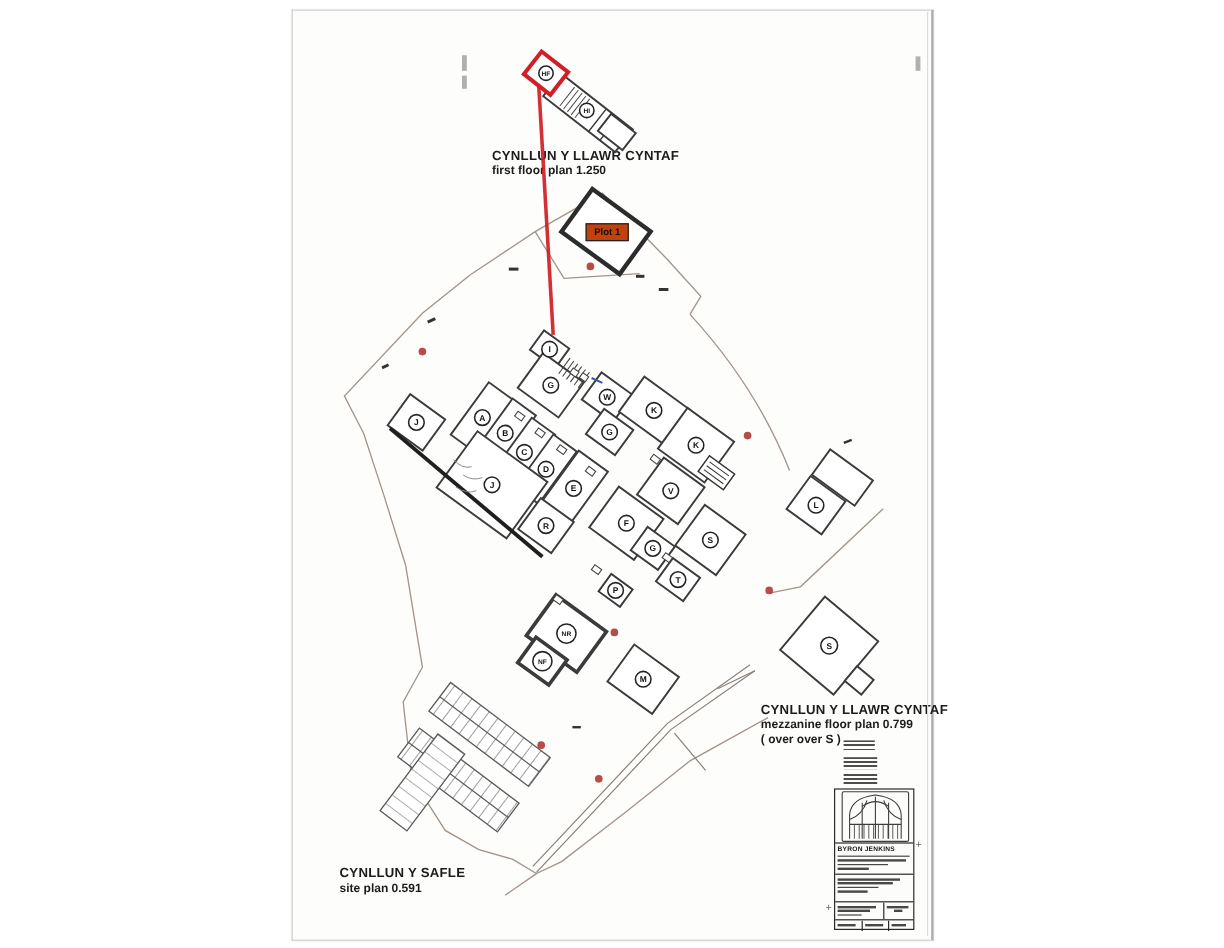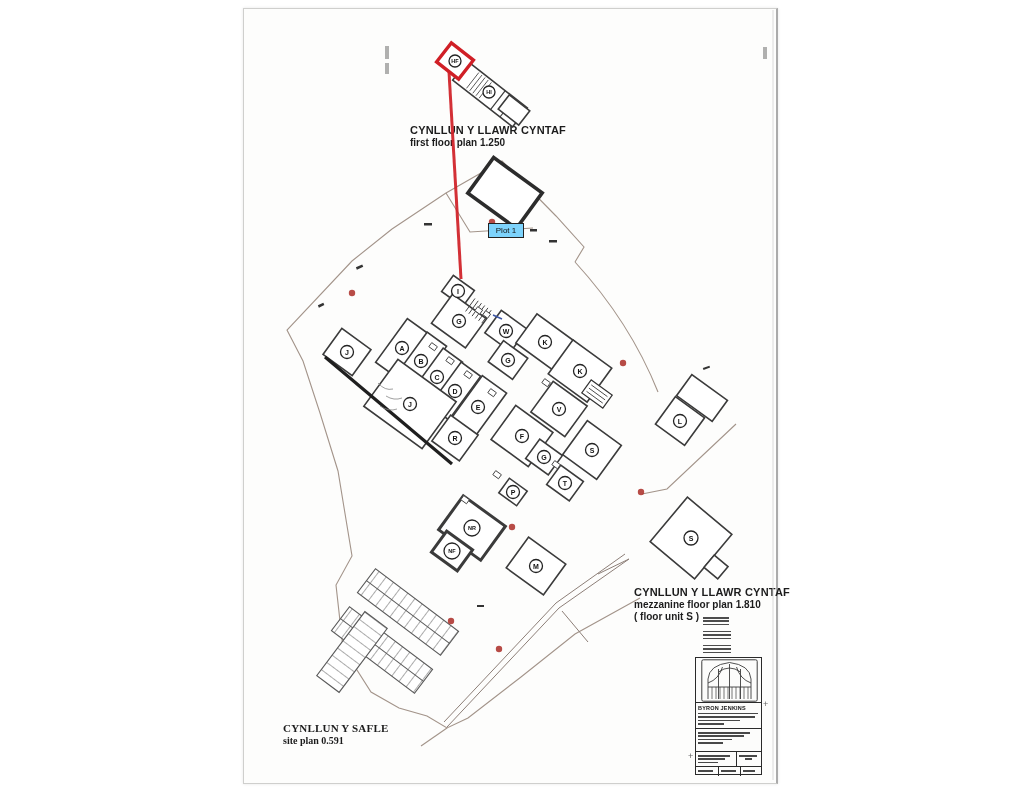--- a/index.html
+++ b/index.html
@@ -6,22 +6,22 @@
   body{font-family:"Liberation Sans",sans-serif;background:#ffffff;}
   .canvas{position:relative;width:1020px;height:790px;background:#ffffff;overflow:hidden;}
   .sheet{position:absolute;left:243px;top:8px;width:532px;height:774px;
          background:#fdfdfc;border:1px solid #cfcfcd;border-right:2px solid #ababab;
          box-shadow:0 0 3px rgba(0,0,0,.10);}
   .plansvg{position:absolute;left:0;top:0;z-index:2;}
   .heading{position:absolute;z-index:1;color:#1c1c1c;}
   .h-title{font-weight:bold;font-size:11px;line-height:13px;letter-spacing:.2px;white-space:nowrap;}
   .h-sub{font-weight:bold;font-size:10px;line-height:12px;white-space:nowrap;}
   .plot-label{position:absolute;left:488px;top:186px;width:34px;height:13px;z-index:3;
-        border:1.5px solid #222;background:#7dd3fc;font-weight:normal;font-size:8px;
-        display:flex;align-items:center;justify-content:center;color:#111;margin-top:37px;}
+        border:1.5px solid #222;background:#c2410c;font-weight:bold;font-size:8px;
+        display:flex;align-items:center;justify-content:center;color:#111;}
   .smudgeblock{position:absolute;z-index:1;opacity:.85;
         background:repeating-linear-gradient(180deg,#2e2e2e 0 1.5px,transparent 1.5px 3.4px);}
   .tblock{position:absolute;left:695px;top:657px;width:67px;height:118px;z-index:3;
         border:1.2px solid #2a2a2a;background:#fcfcfb;box-sizing:border-box;}
   .tb-sec{position:absolute;left:0;right:0;border-top:1px solid #2a2a2a;box-sizing:border-box;overflow:hidden;}
   .tb-firm-name{font-weight:bold;font-size:5.5px;line-height:6px;color:#161616;margin:2px 2px 1px 2px;letter-spacing:.2px;white-space:nowrap;}
   .smudge{height:1.6px;background:#2f2f2f;margin:1.8px 2px;opacity:.88;}
   .tb-cell{position:absolute;top:0;bottom:0;border-left:1px solid #2a2a2a;box-sizing:border-box;}
   .plusmark{position:absolute;z-index:1;font-size:9px;color:#666;line-height:9px;}
   .edgemark{position:absolute;background:#8f8f8f;opacity:.7;z-index:1;}
@@ -33,25 +33,25 @@
 
   <div class="sheet"></div>
 
   <div class="heading" style="left:410px;top:124px;">
     <div class="h-title">CYNLLUN Y LLAWR CYNTAF</div>
     <div class="h-sub">first floor plan 1.250</div>
   </div>
 
   <div class="heading" style="left:634px;top:586px;">
     <div class="h-title">CYNLLUN Y LLAWR CYNTAF</div>
-    <div class="h-sub">mezzanine floor plan 1.810</div>
-    <div class="h-sub">( floor unit S )</div>
+    <div class="h-sub">mezzanine floor plan 0.799</div>
+    <div class="h-sub">( over over S )</div>
   </div>
 
-  <div class="heading" style="left:283px;top:722px;font-family:Liberation Serif, serif;">
+  <div class="heading" style="left:283px;top:722px;">
     <div class="h-title">CYNLLUN Y SAFLE</div>
     <div class="h-sub">site plan 0.591</div>
   </div>
 
   <div class="smudgeblock" style="left:703px;top:617px;width:26px;height:9px;"></div>
   <div class="smudgeblock" style="left:703px;top:631px;width:28px;height:10px;"></div>
   <div class="smudgeblock" style="left:703px;top:645px;width:28px;height:10px;"></div>
 
   <div class="edgemark" style="left:385px;top:46px;width:3.5px;height:13px;"></div>
   <div class="edgemark" style="left:385px;top:63px;width:3.5px;height:11px;"></div>

